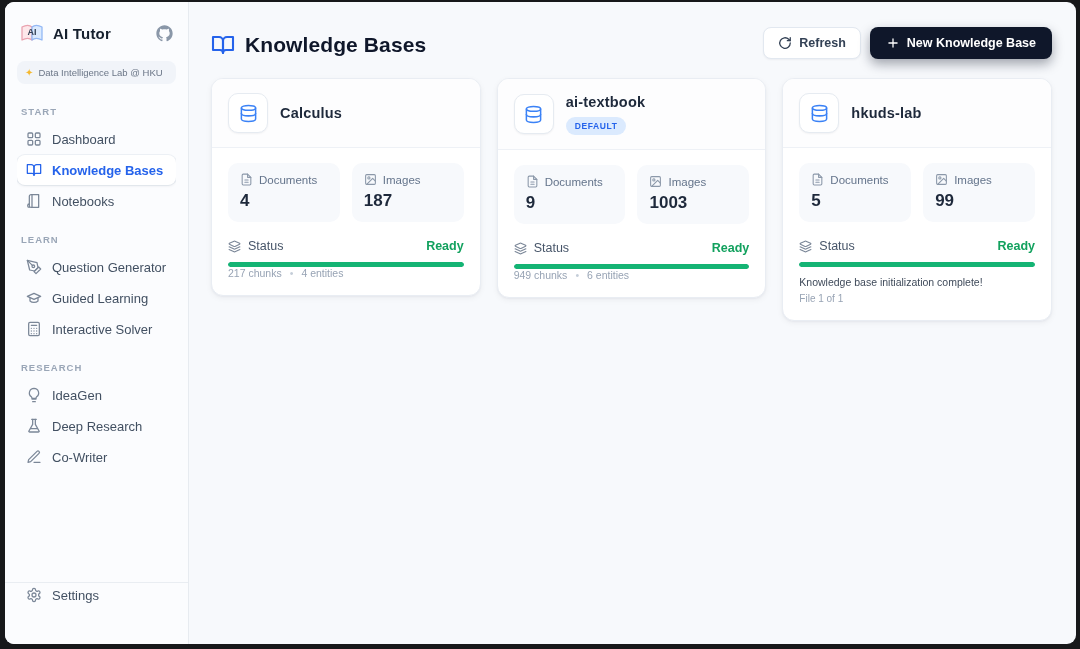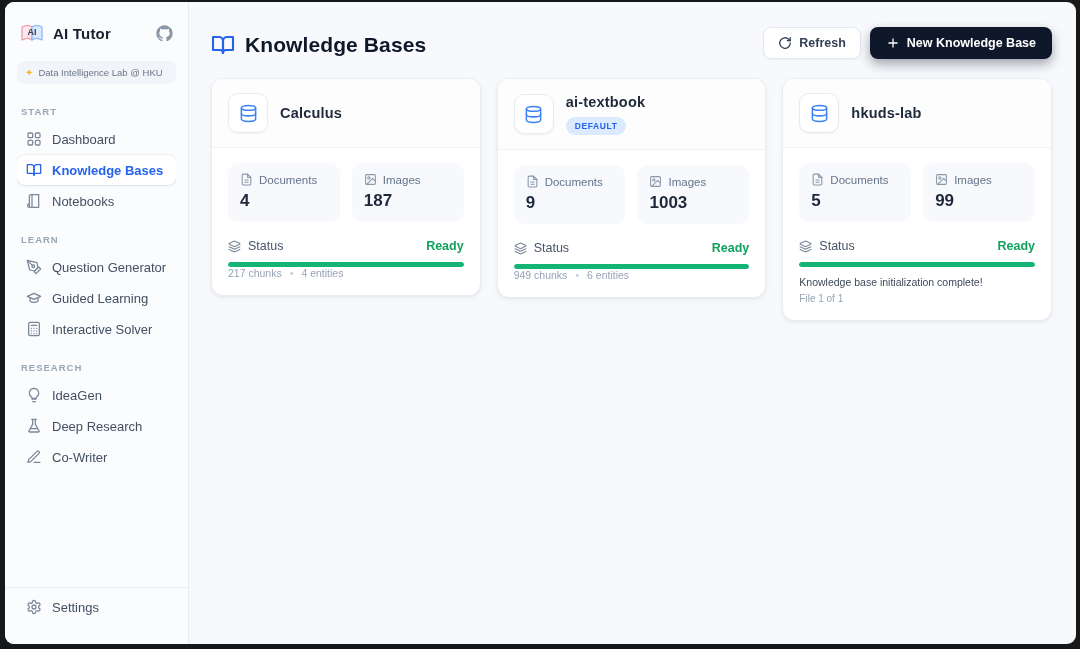--- a/index.html
+++ b/index.html
@@ -14,21 +14,21 @@
   .app-title { font-size:15px; font-weight:bold; color:#16202e; flex:1; letter-spacing:.2px; }
   .gh-btn { color:#8a97a8; width:20px; height:20px; cursor:pointer; display:flex; align-items:center; justify-content:center; }
   .lab-badge { margin-top:11px; background:#f1f4f9; border-radius:8px; padding:6px 8px; display:flex; align-items:center; gap:5px; font-size:9.5px; color:#6b7687; }
   .sparkle { color:#f5b82e; font-size:10px; line-height:1; }
   .nav { flex:1; overflow:hidden; padding-top:4px; }
   .sec-label { font-size:9.5px; font-weight:bold; letter-spacing:1px; color:#9aa6b7; margin:18px 4px 7px 4px; }
   .nav-item { display:flex; align-items:center; gap:10px; padding:7px 9px; border-radius:8px; font-size:13px; color:#425062; cursor:pointer; margin-bottom:1px; }
   .nav-item .nav-ic { width:16px; height:16px; color:#7b8798; flex:none; display:flex; align-items:center; }
   .nav-item.active { background:#ffffff; color:#2563eb; font-weight:bold; box-shadow:0 1px 3px rgba(15,23,42,.08), 0 0 0 1px #eef2f7; }
   .nav-item.active .nav-ic { color:#2563eb; }
-  .side-foot { border-top:1px solid #e9edf2; margin:4px -12px; padding:7px 21px 20px 21px; }
+  .side-foot { border-top:1px solid #e9edf2; margin:16px -12px; padding:0 21px 20px 21px; }
   .side-foot .nav-item { padding:4px 0; }
 
   
   .main { flex:1; display:flex; flex-direction:column; overflow:hidden; }
   .page-head { display:flex; align-items:flex-end; justify-content:space-between; padding:25px 24px 0 22px; }
   .title-row { display:flex; align-items:center; gap:10px; }
   .title-book { color:#2563eb; width:24px; height:24px; }
   .page-title { font-size:21px; font-weight:bold; color:#0f172a; letter-spacing:.1px; }
   .page-sub { font-size:13px; color:#64748b; margin-top:7px; }
   .head-actions { display:flex; gap:9px; align-items:center; margin-bottom:-2px; }

